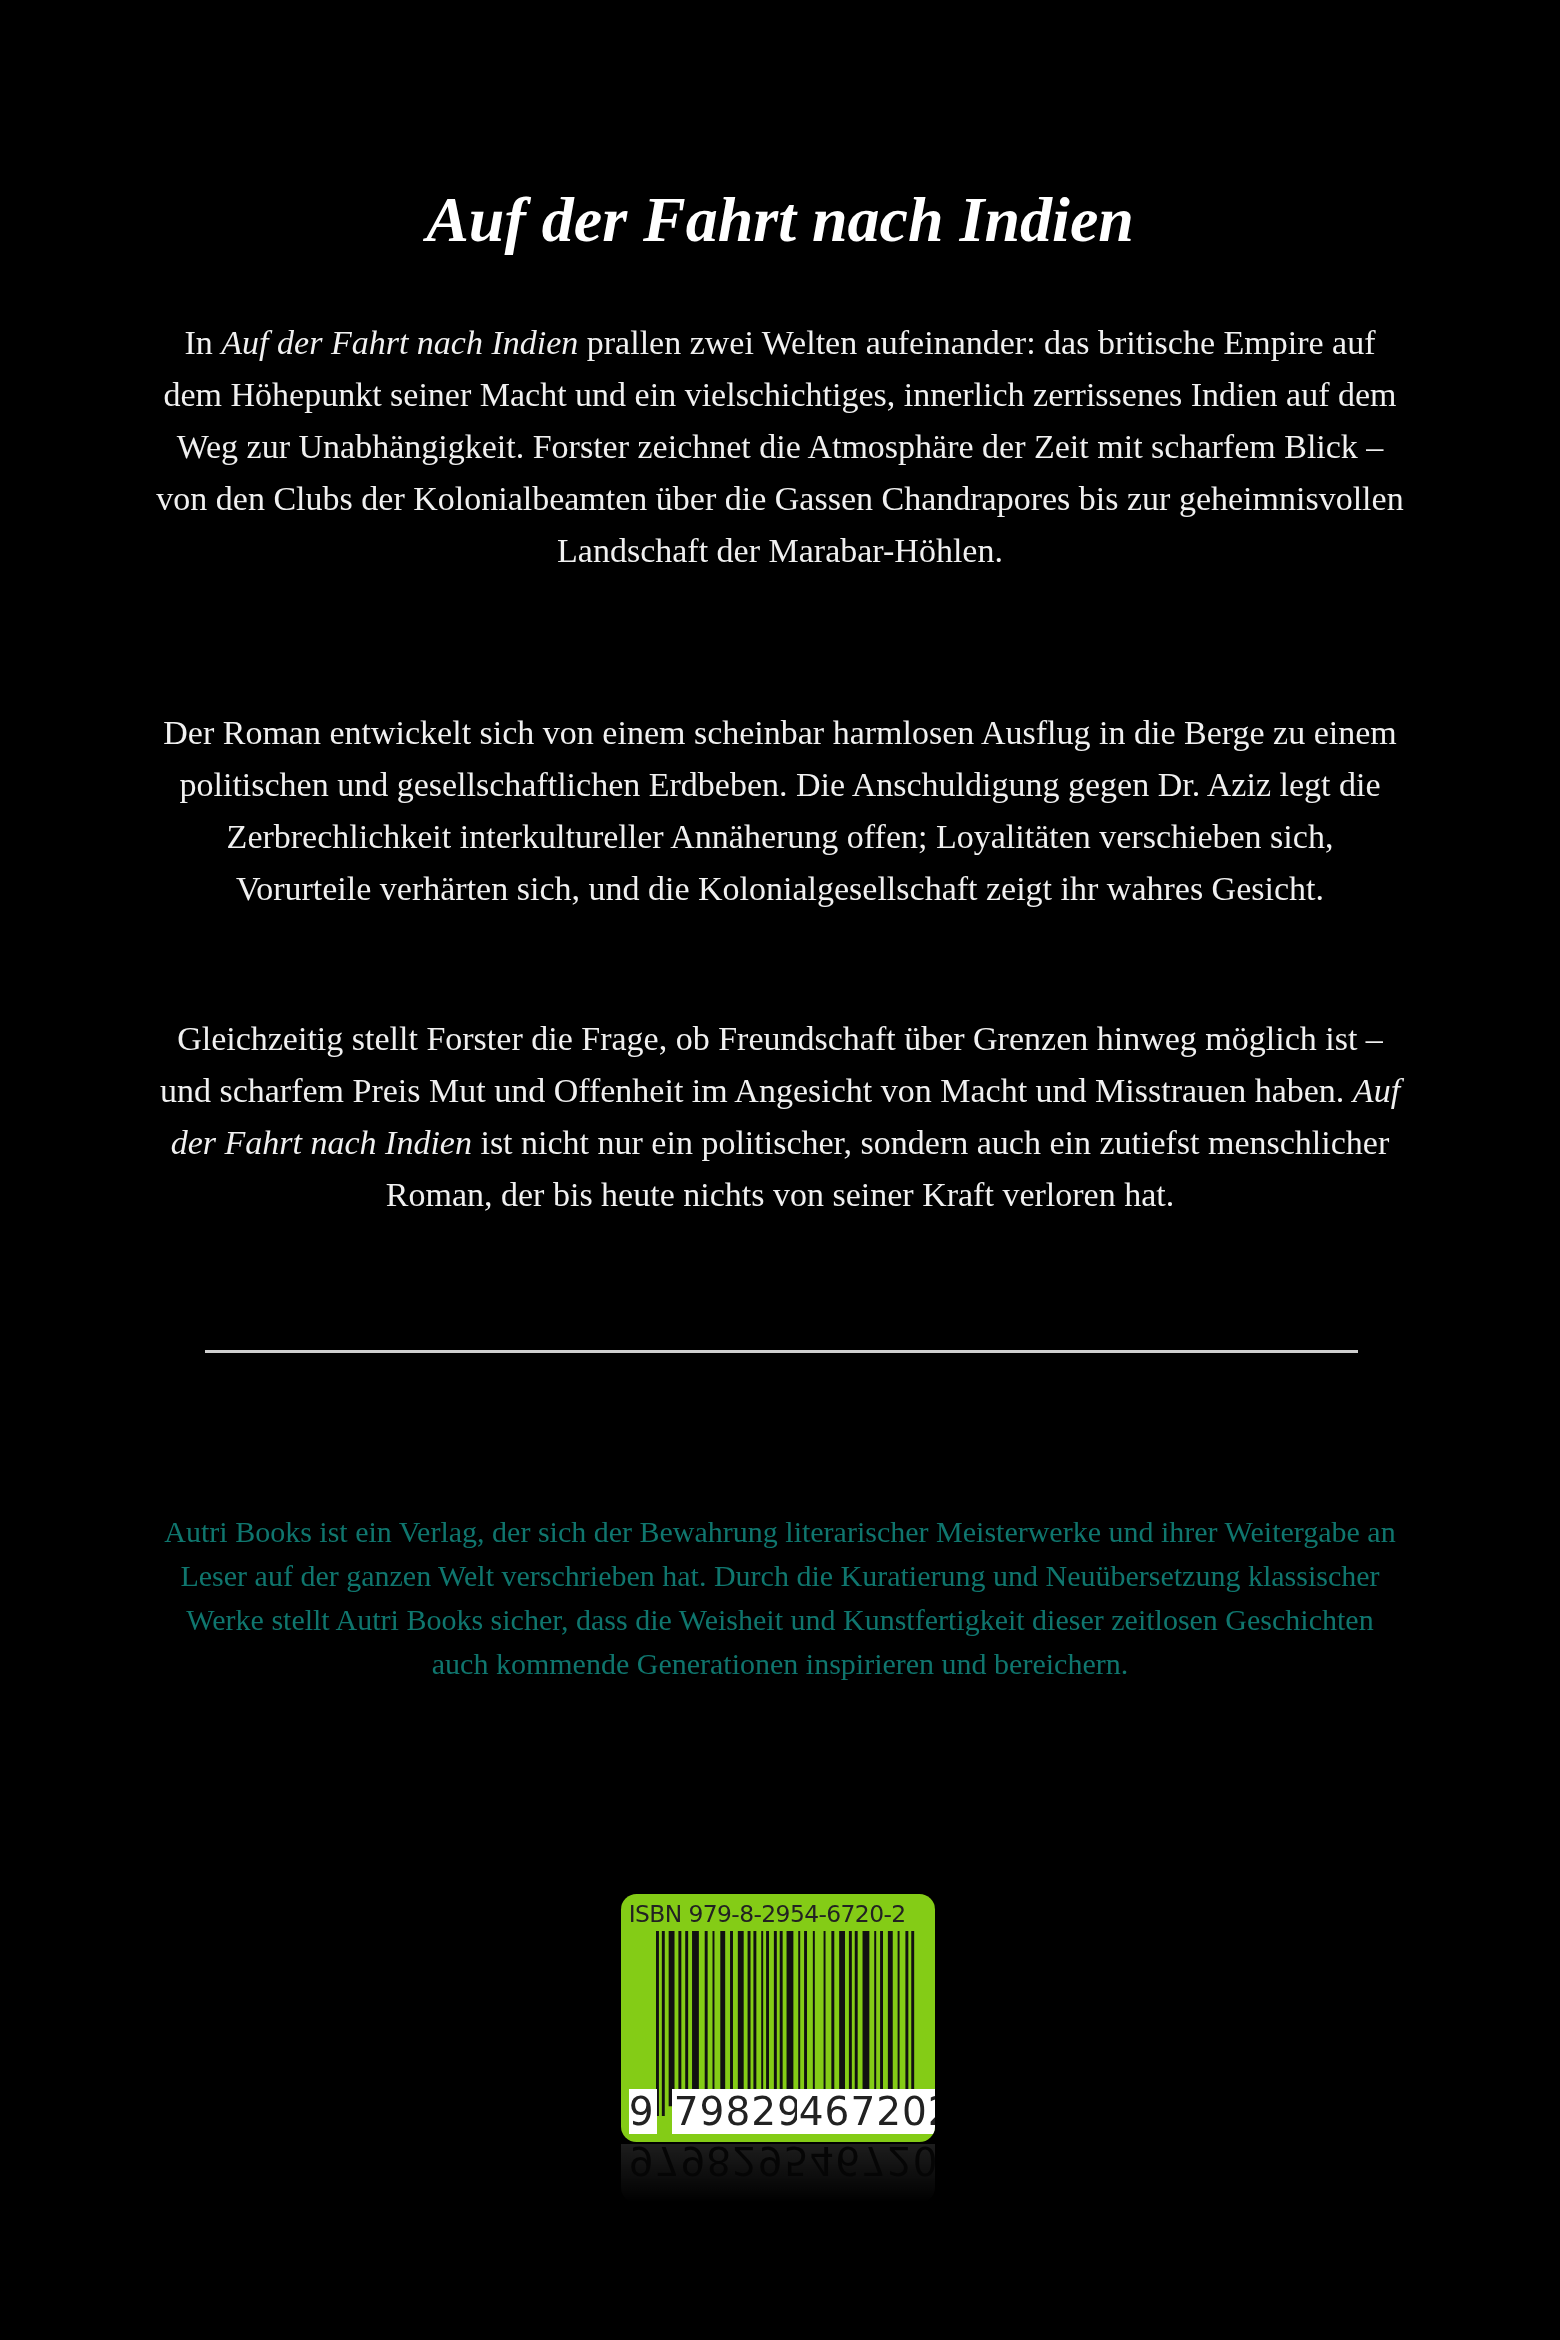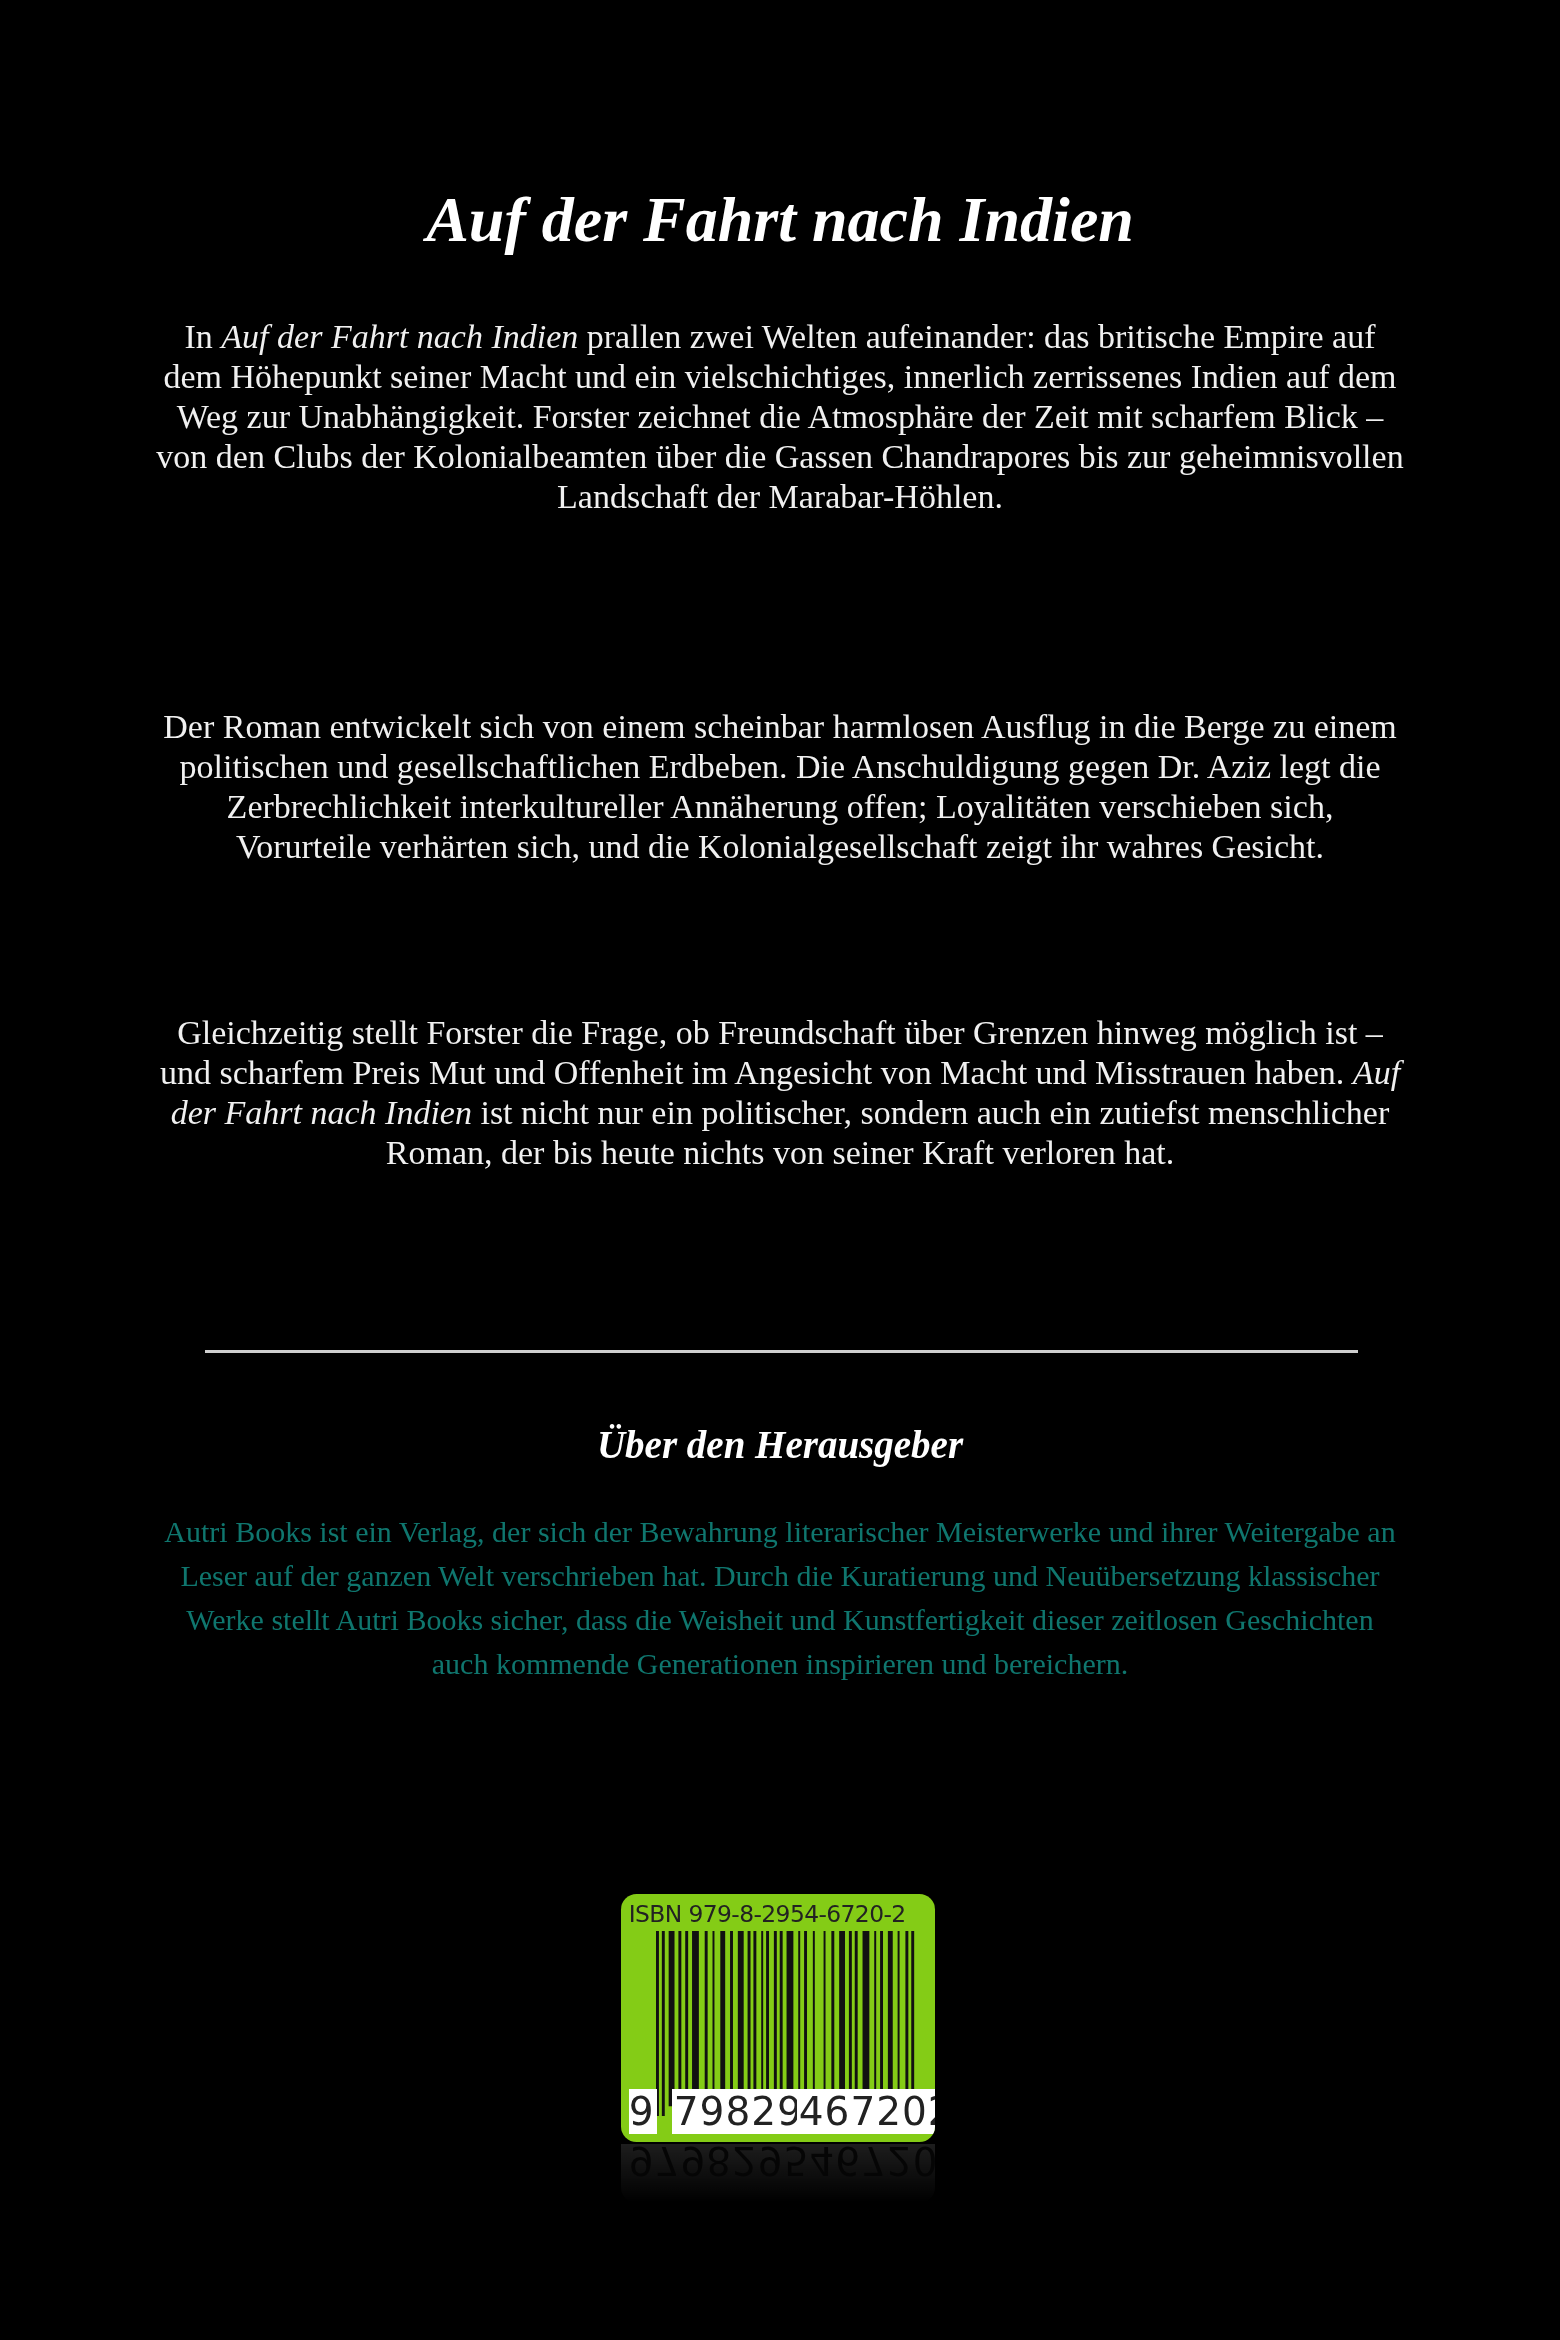--- a/index.html
+++ b/index.html
@@ -32,21 +32,21 @@
     letter-spacing: 0px;
     color: #ffffff;
     margin: 0;
   }
   .para {
     position: absolute;
     left: 156px;
     width: 1248px;
     text-align: center;
     font-size: 34px;
-    line-height: 40px;
+    line-height: 52px;
     color: #f0f0f0;
     margin: 0;
   }
   .para em { font-style: italic; }
   #p1 { top: 317px; }
   #p2 { top: 707px; }
   #p3 { top: 1013px; }
   .divider {
     position: absolute;
     left: 205px;
@@ -151,21 +151,20 @@
   <h1 class="title">Auf der Fahrt nach Indien</h1>
 
   <p class="para" id="p1"><span>In </span><em>Auf der Fahrt nach Indien</em><span> prallen zwei Welten aufeinander: das britische Empire auf dem Höhepunkt seiner Macht und ein vielschichtiges, innerlich zerrissenes Indien auf dem Weg zur Unabhängigkeit. Forster zeichnet die Atmosphäre der Zeit mit scharfem Blick – von den Clubs der Kolonialbeamten über die Gassen Chandrapores bis zur geheimnisvollen Landschaft der Marabar-Höhlen.</span></p>
 
   <p class="para" id="p2">Der Roman entwickelt sich von einem scheinbar harmlosen Ausflug in die Berge zu einem politischen und gesellschaftlichen Erdbeben. Die Anschuldigung gegen Dr. Aziz legt die Zerbrechlichkeit interkultureller Annäherung offen; Loyalitäten verschieben sich, Vorurteile verhärten sich, und die Kolonialgesellschaft zeigt ihr wahres Gesicht.</p>
 
   <p class="para" id="p3"><span>Gleichzeitig stellt Forster die Frage, ob Freundschaft über Grenzen hinweg möglich ist – und scharfem Preis Mut und Offenheit im Angesicht von Macht und Misstrauen haben. </span><em>Auf der Fahrt nach Indien</em><span> ist nicht nur ein politischer, sondern auch ein zutiefst menschlicher Roman, der bis heute nichts von seiner Kraft verloren hat.</span></p>
 
   <div class="divider"></div>
 
-  <h2 class="subtitle">Über den Herausgeber</h2>
 
   <p class="about" id="about1">Autri Books ist ein Verlag, der sich der Bewahrung literarischer Meisterwerke und ihrer Weitergabe an Leser auf der ganzen Welt verschrieben hat. Durch die Kuratierung und Neuübersetzung klassischer Werke stellt Autri Books sicher, dass die Weisheit und Kunstfertigkeit dieser zeitlosen Geschichten auch kommende Generationen inspirieren und bereichern.</p>
 
 
   <div class="barcode">
     <div class="isbn-text">ISBN 979-8-2954-6720-2</div>
     <svg class="bars" viewBox="0 0 272 190" preserveAspectRatio="none">
       <g fill="#111">
 
         <rect x="0" y="0" width="3" height="190"></rect>

